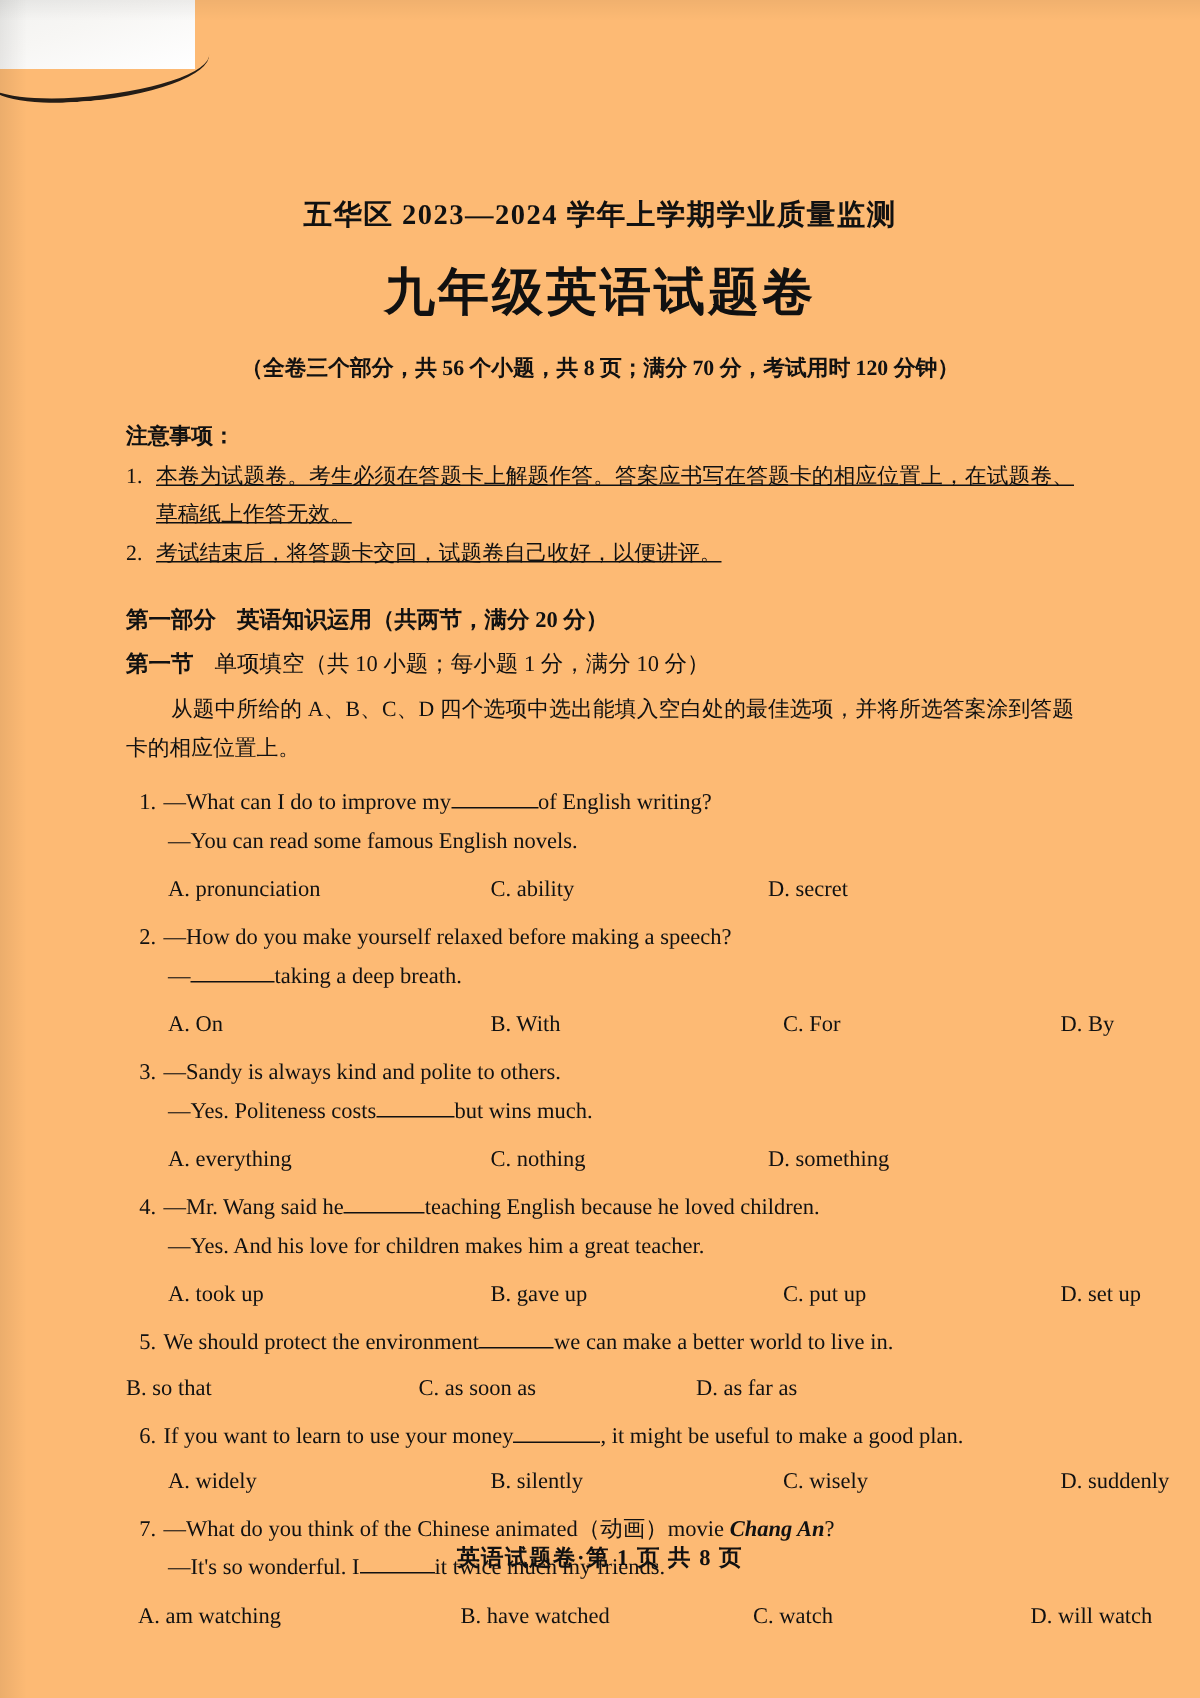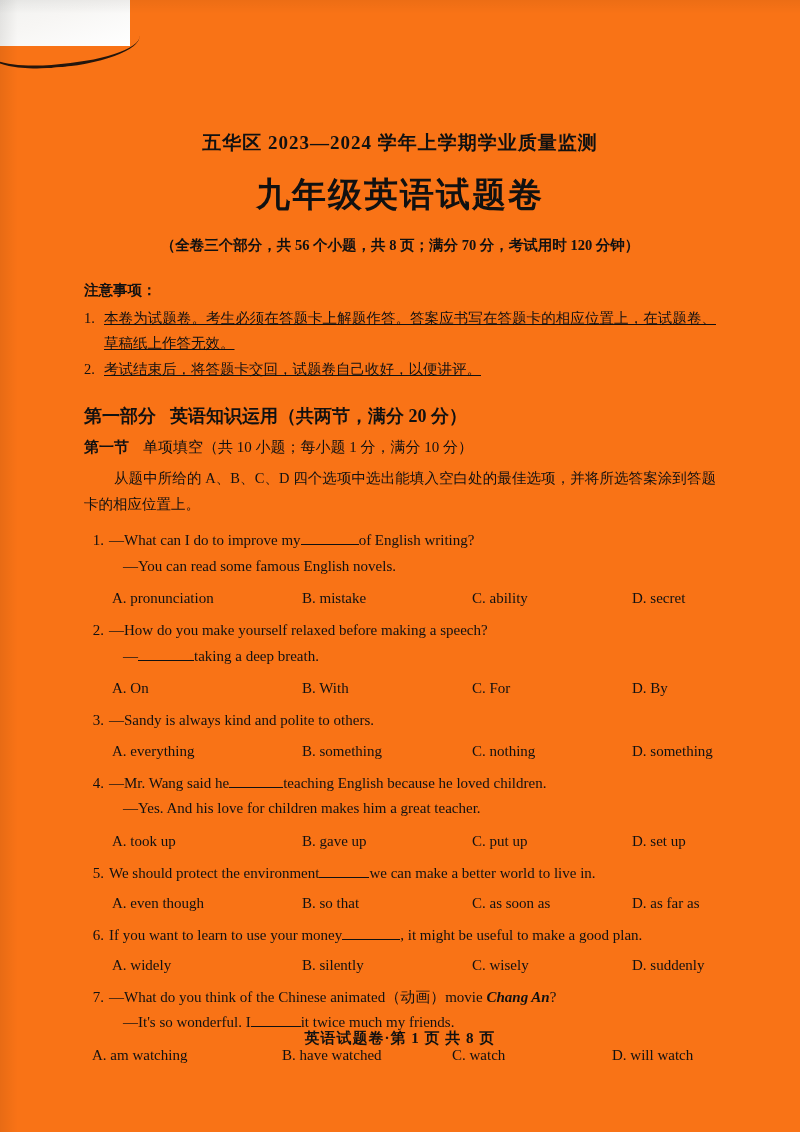--- a/index.html
+++ b/index.html
@@ -12,21 +12,21 @@
     height: 1132px;
     font-family: "Liberation Serif", serif;
     color: #111;
     position: relative;
     overflow: hidden;
   }
   .page {
     position: relative;
     width: 800px;
     height: 1132px;
-    background: #f97316;
+    background: #fdba74;
   }
   
   .scan-corner {
     position: absolute;
     top: 0;
     left: 0;
     width: 130px;
     height: 46px;
     background: linear-gradient(160deg, #f2f2f0 0%, #f7f6f4 40%, #ffffff 100%);
   }
@@ -104,21 +104,21 @@
     flex: 0 0 20px;
   }
   .notice-text {
     flex: 1;
     text-align: justify;
     text-decoration: underline;
   }
 
   .section-head {
     font-weight: bold;
-    font-size: 18px;
+    font-size: 15px;
     margin-top: 22px;
   }
   .section-head .sec-label { margin-right: 14px; }
   .subsection-head {
     font-size: 15px;
     margin-top: 10px;
     font-family: Liberation Serif, serif;
   }
   .subsection-head .sub-label { margin-right: 14px; font-weight: bold;}
   .instruction {
@@ -140,32 +140,33 @@
     line-height: 1.55;
   }
   .q-num {
     flex: 0 0 auto;
     text-align: right;
     margin-right: 5px;
   }
   .q-num.w2 { width: 20px; }
   .q-body { flex: 1; }
   .q-line2 {
-    margin-left: 39px;
+    margin-left: 28px;
     line-height: 1.85;
   }
   .blank {
     display: inline-block;
     border-bottom: 1px solid #111;
     vertical-align: baseline;
   }
   .options {
     display: flex;
     margin-top: 6px;
     line-height: 1.6;
+    gap: 25px;
   }
   .opt { flex: 0 0 auto; }
   .opt.o1 { width: 190px; padding-left: 8px; }
   .opt.o2 { width: 170px; }
   .opt.o3 { width: 160px; }
   .opt.o4 { width: 140px; }
 
   .options.indent-a .opt.o1 { padding-left: 28px; }
 
   .footer {
@@ -220,21 +221,20 @@
     <div class="questions">
 
       <div class="q">
         <div class="q-stem">
           <span class="q-num w2">1.</span>
           <span class="q-body"><span>—What can I do to improve my</span><span class="blank" style="width:58px"></span><span>of English writing?</span></span>
         </div>
         <div class="q-line2">—You can read some famous English novels.</div>
         <div class="options indent-a">
           <span class="opt o1">A. pronunciation</span>
-          <span class="opt o2">B. mistake</span>
           <span class="opt o3">C. ability</span>
           <span class="opt o4">D. secret</span>
         </div>
       </div>
 
       <div class="q">
         <div class="q-stem">
           <span class="q-num w2">2.</span>
           <span class="q-body">—How do you make yourself relaxed before making a speech?</span>
         </div>
@@ -245,23 +245,23 @@
           <span class="opt o3">C. For</span>
           <span class="opt o4">D. By</span>
         </div>
       </div>
 
       <div class="q">
         <div class="q-stem">
           <span class="q-num w2">3.</span>
           <span class="q-body">—Sandy is always kind and polite to others.</span>
         </div>
+        <div class="q-line2"><span>—Yes. Politeness costs</span><span class="blank" style="width:52px"></span><span>but wins much.</span></div>
         <div class="options indent-a">
           <span class="opt o1">A. everything</span>
-          <span class="opt o2">B. something</span>
           <span class="opt o3">C. nothing</span>
           <span class="opt o4">D. something</span>
         </div>
       </div>
 
       <div class="q">
         <div class="q-stem">
           <span class="q-num w2">4.</span>
           <span class="q-body"><span>—Mr. Wang said he</span><span class="blank" style="width:54px"></span><span>teaching English because he loved children.</span></span>
         </div>
@@ -273,21 +273,20 @@
           <span class="opt o4">D. set up</span>
         </div>
       </div>
 
       <div class="q">
         <div class="q-stem">
           <span class="q-num w2">5.</span>
           <span class="q-body"><span>We should protect the environment</span><span class="blank" style="width:50px"></span><span>we can make a better world to live in.</span></span>
         </div>
         <div class="options indent-a">
-          <span class="opt o1">A. even though</span>
           <span class="opt o2">B. so that</span>
           <span class="opt o3">C. as soon as</span>
           <span class="opt o4">D. as far as</span>
         </div>
       </div>
 
       <div class="q">
         <div class="q-stem">
           <span class="q-num w2">6.</span>
           <span class="q-body"><span>If you want to learn to use your money</span><span class="blank" style="width:58px"></span><span>, it might be useful to make a good plan.</span></span>

